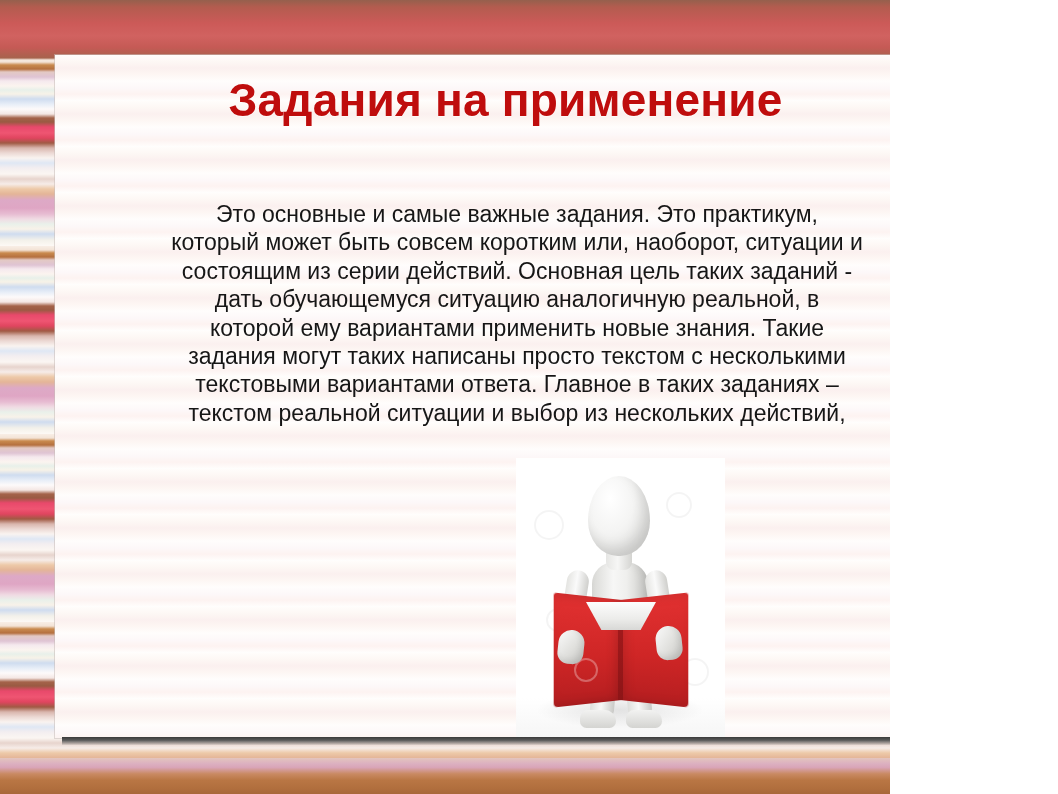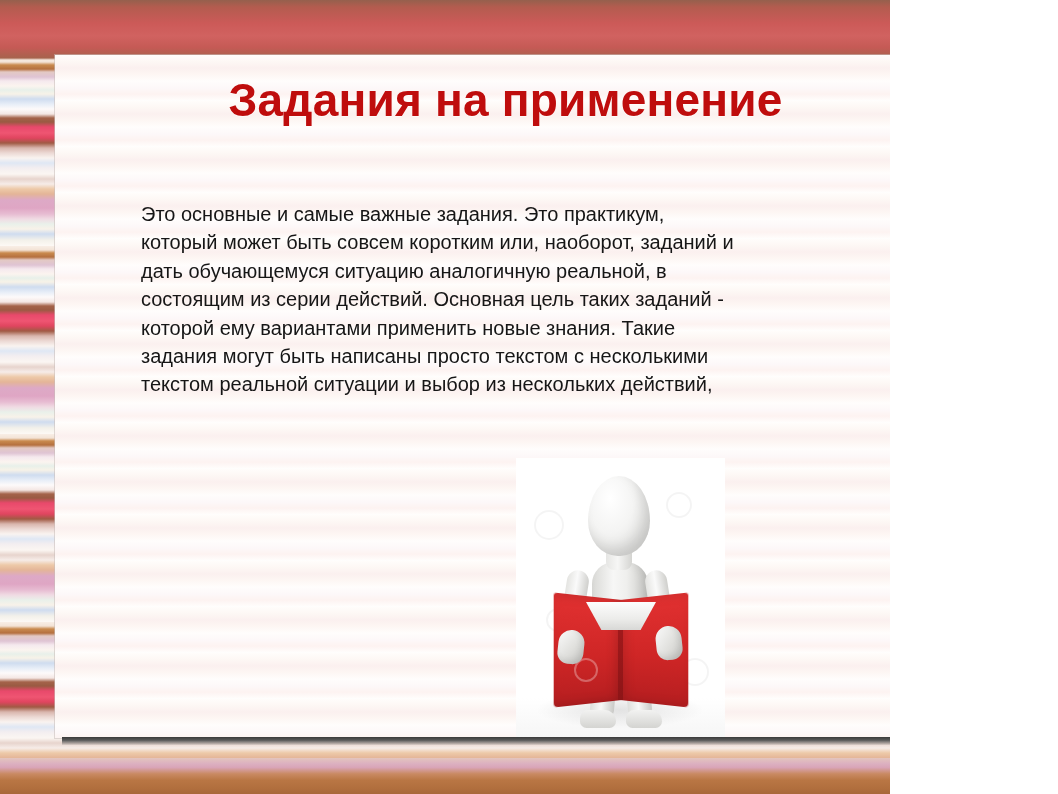--- a/index.html
+++ b/index.html
@@ -159,24 +159,24 @@
     white-space: nowrap;
   }
 
   
   #body-text {
     position: absolute;
     left: 141px;
     top: 200px;
     width: 752px;
     font-family: "Liberation Sans", sans-serif;
-    font-size: 20px;
+    font-size: 23px;
     line-height: 28.4px;
     color: #161616;
-    text-align: left;
+    text-align: center;
   }
   #body-text .line { display: block; white-space: nowrap; }
 
   
   #figure-photo {
     position: absolute;
     left: 516px;
     top: 458px;
     width: 209px;
     height: 279px;
@@ -321,25 +321,26 @@
   <div id="bg-bottom-band"></div>
 
   <div id="content-card"></div>
   <div id="card-shadow-right"></div>
   <div id="card-shadow-bottom"></div>
 
   <div id="slide-title">Задания на применение</div>
 
   <div id="body-text">
     <span class="line">Это основные и самые важные задания. Это практикум,</span>
-    <span class="line">который может быть совсем коротким или, наоборот, заданий и</span>
+    <span class="line">который может быть совсем коротким или, наоборот, ситуации и</span>
+    <span class="line">состоящим из серии действий. Основная цель таких заданий -</span>
     <span class="line">дать обучающемуся ситуацию аналогичную реальной, в</span>
-    <span class="line">состоящим из серии действий. Основная цель таких заданий -</span>
     <span class="line">которой ему вариантами применить новые знания. Такие</span>
-    <span class="line">задания могут быть написаны просто текстом с несколькими</span>
+    <span class="line">задания могут таких написаны просто текстом с несколькими</span>
+    <span class="line">текстовыми вариантами ответа. Главное в таких заданиях –</span>
     <span class="line">текстом реальной ситуации и выбор из нескольких действий,</span>
   </div>
 
   <div id="figure-photo">
     <div class="stage"></div>
 
     <div class="wm a"></div>
     <div class="wm b"></div>
     <div class="wm c"></div>
     <div class="wm d"></div>

